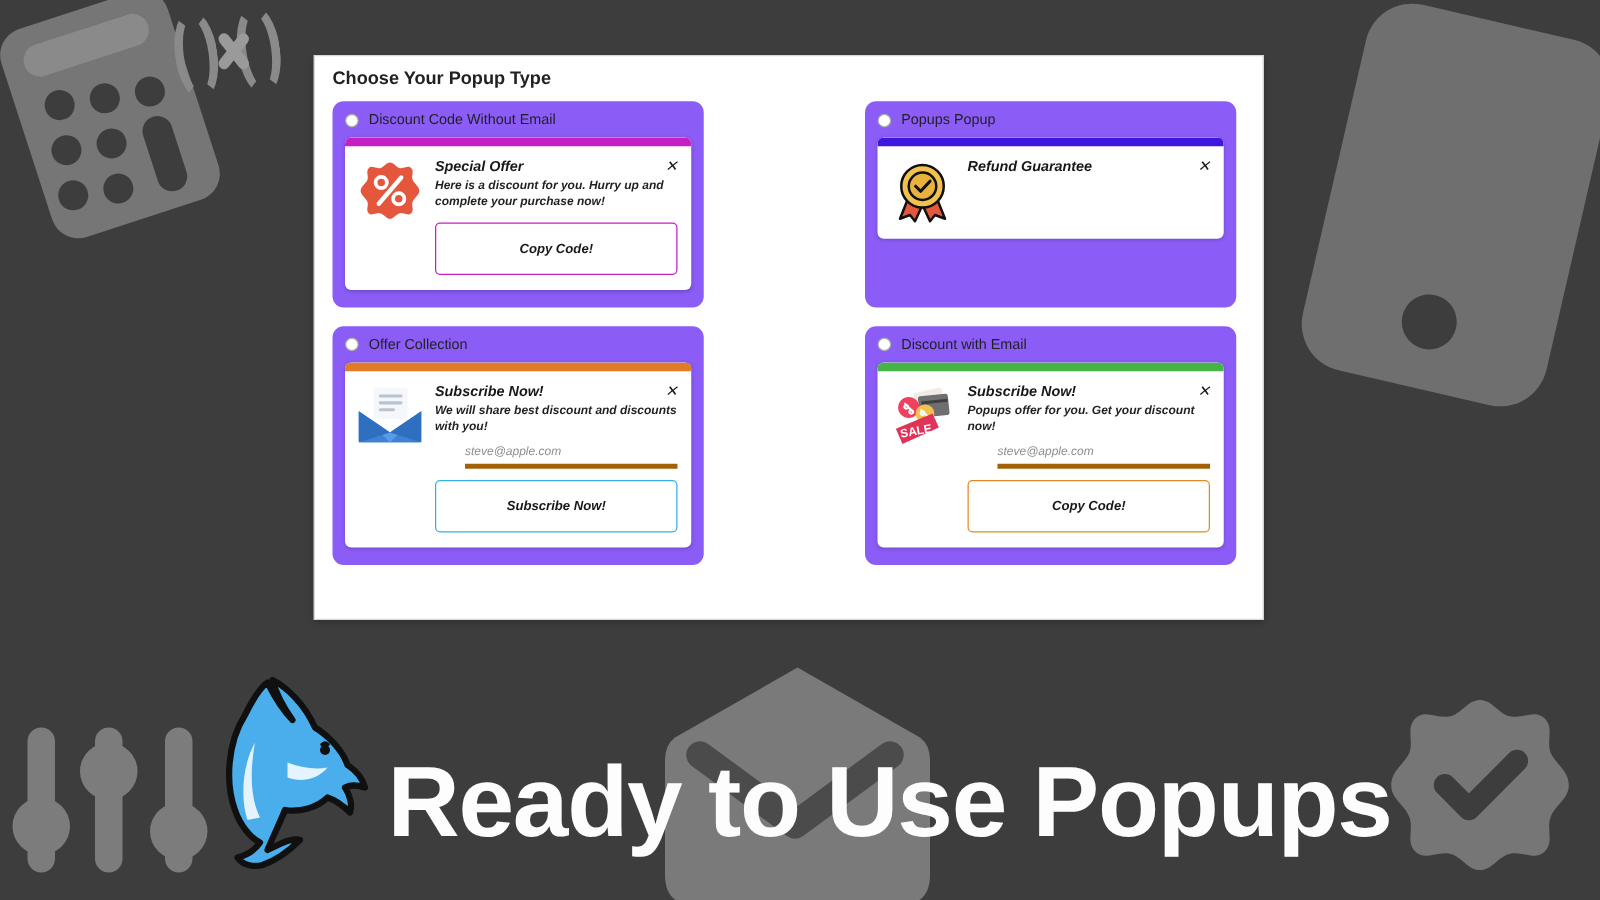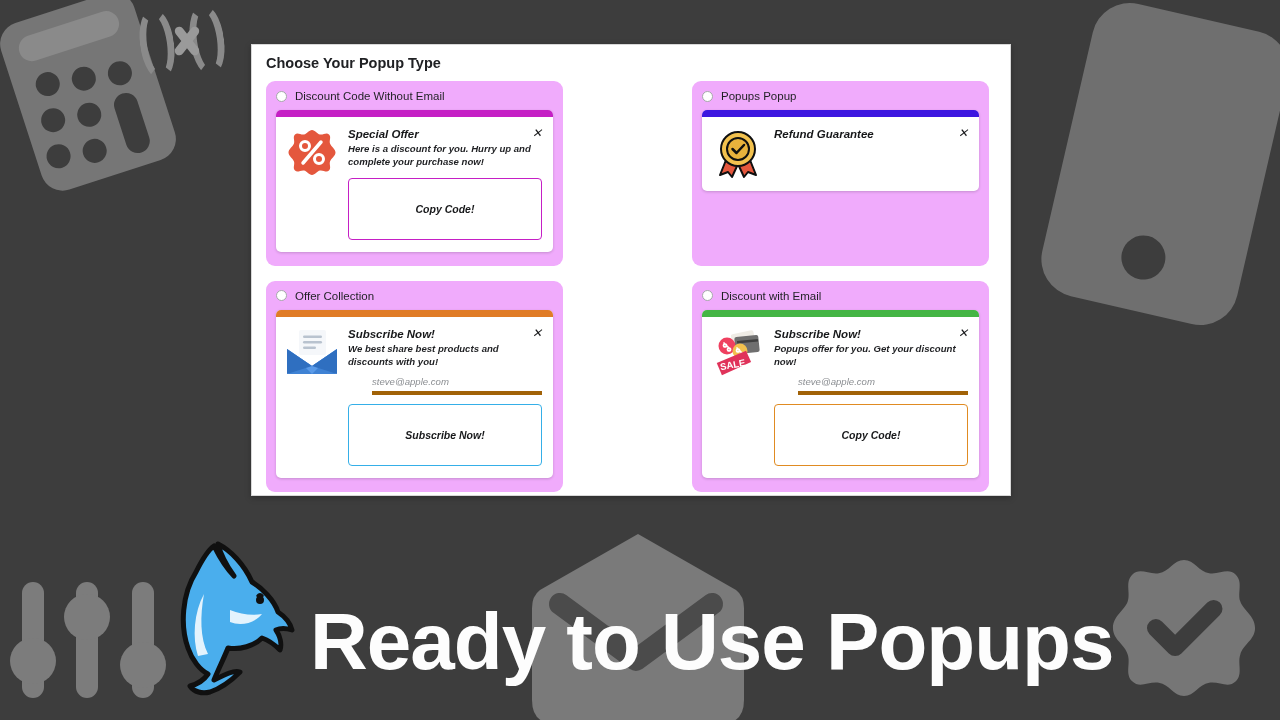--- a/index.html
+++ b/index.html
@@ -100,21 +100,21 @@
   .grid {
     position:absolute; left:14px; top:36px;
     width:732px;
     display:grid;
     grid-template-columns:297px 297px;
     column-gap:129px;
     row-gap:15px;
   }
 
   .opt-card {
-    background:#f0abfc;
+    background:#8b5cf6;
     border-radius:9px;
     padding:9px 10px 14px 10px;
     position:relative;
   }
   .opt-head { display:flex; align-items:center; gap:8px; margin-bottom:8px; }
   .radio {
     width:11px; height:11px; border-radius:50%;
     border:1.5px solid #a6a8ab; background:#ffffff; flex:none;
   }
   .opt-label { font-size:11.5px; color:#1f2023; }
@@ -134,21 +134,21 @@
   .popup-close { font-size:12px; color:#17181a; line-height:1; cursor:pointer; padding-left:6px; }
   .popup-desc { font-size:9.6px; color:#1f2023; line-height:1.33; margin-top:2px; font-weight:bold; }
   .email-input {
     margin-top:7px; font-size:9.6px; color:#8b8e92;
     border-bottom:4px solid #a16207; padding-bottom:4px;margin-left:24px;
   }
   .cta {
     margin-top:9px; width:100%; text-align:center;
     font-size:10.5px; font-weight:bold; color:#17181a;
     background:#ffffff; border:1.8px solid #cccccc;
-    border-radius:4px; padding:24px 0; cursor:pointer;
+    border-radius:4px; padding:14px 0; cursor:pointer;
   }
 
   
   .icon-svg { display:block; }
 </style>
 </head>
 <body>
 
 <div class="bg-decor">
 
@@ -287,21 +287,21 @@
               <path d="M2 40 L52 74 L102 40 L52 90 Z" fill="#5a9ae8"></path>
               <path d="M2 40 L52 74 L2 90 Z" fill="#2f6fc0"></path>
               <path d="M102 40 L52 74 L102 90 Z" fill="#2f6fc0"></path>
             </svg>
           </div>
           <div class="popup-main">
             <div class="popup-titlerow">
               <div class="popup-title">Subscribe Now!</div>
               <div class="popup-close">✕</div>
             </div>
-            <div class="popup-desc">We best share best products and discounts with you!</div>
+            <div class="popup-desc">We will share best discount and discounts with you!</div>
             <div class="email-input">steve@apple.com</div>
             <div class="cta" style="border-color:#35afe8;">Subscribe Now!</div>
           </div>
         </div>
       </div>
     </div>
 
     <div class="opt-card">
       <div class="opt-head">
         <span class="radio"></span>

